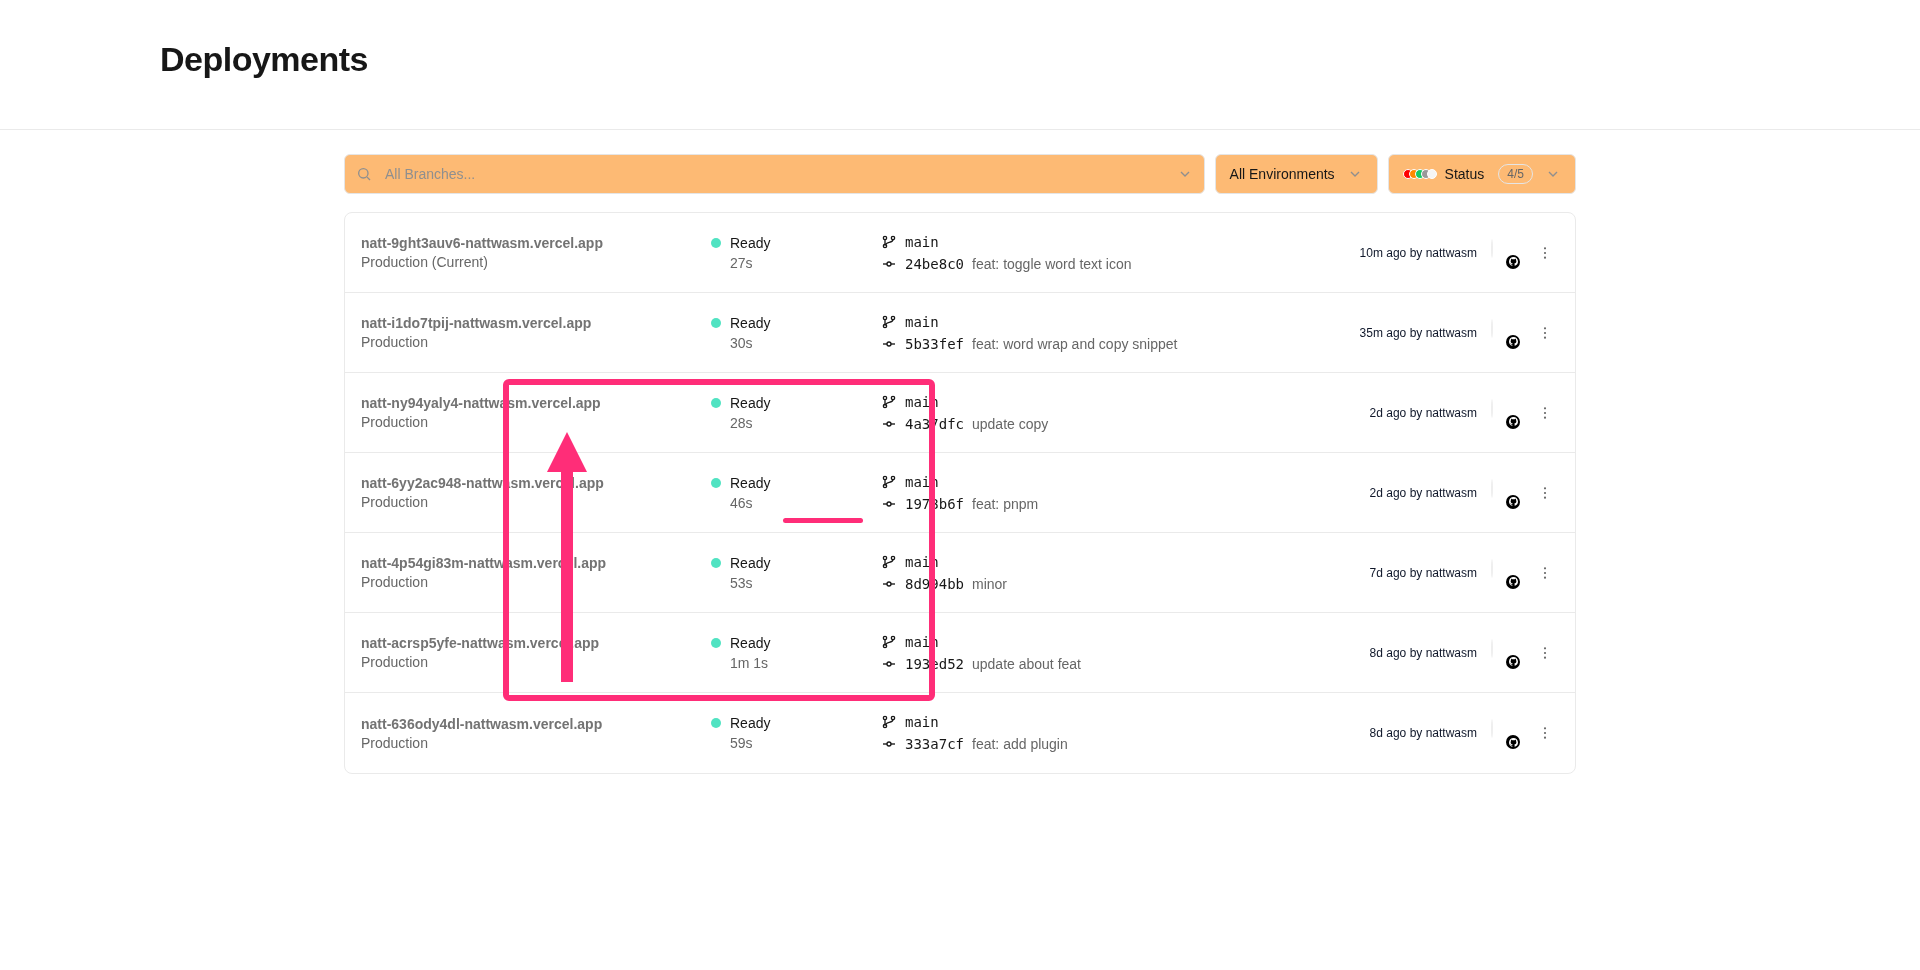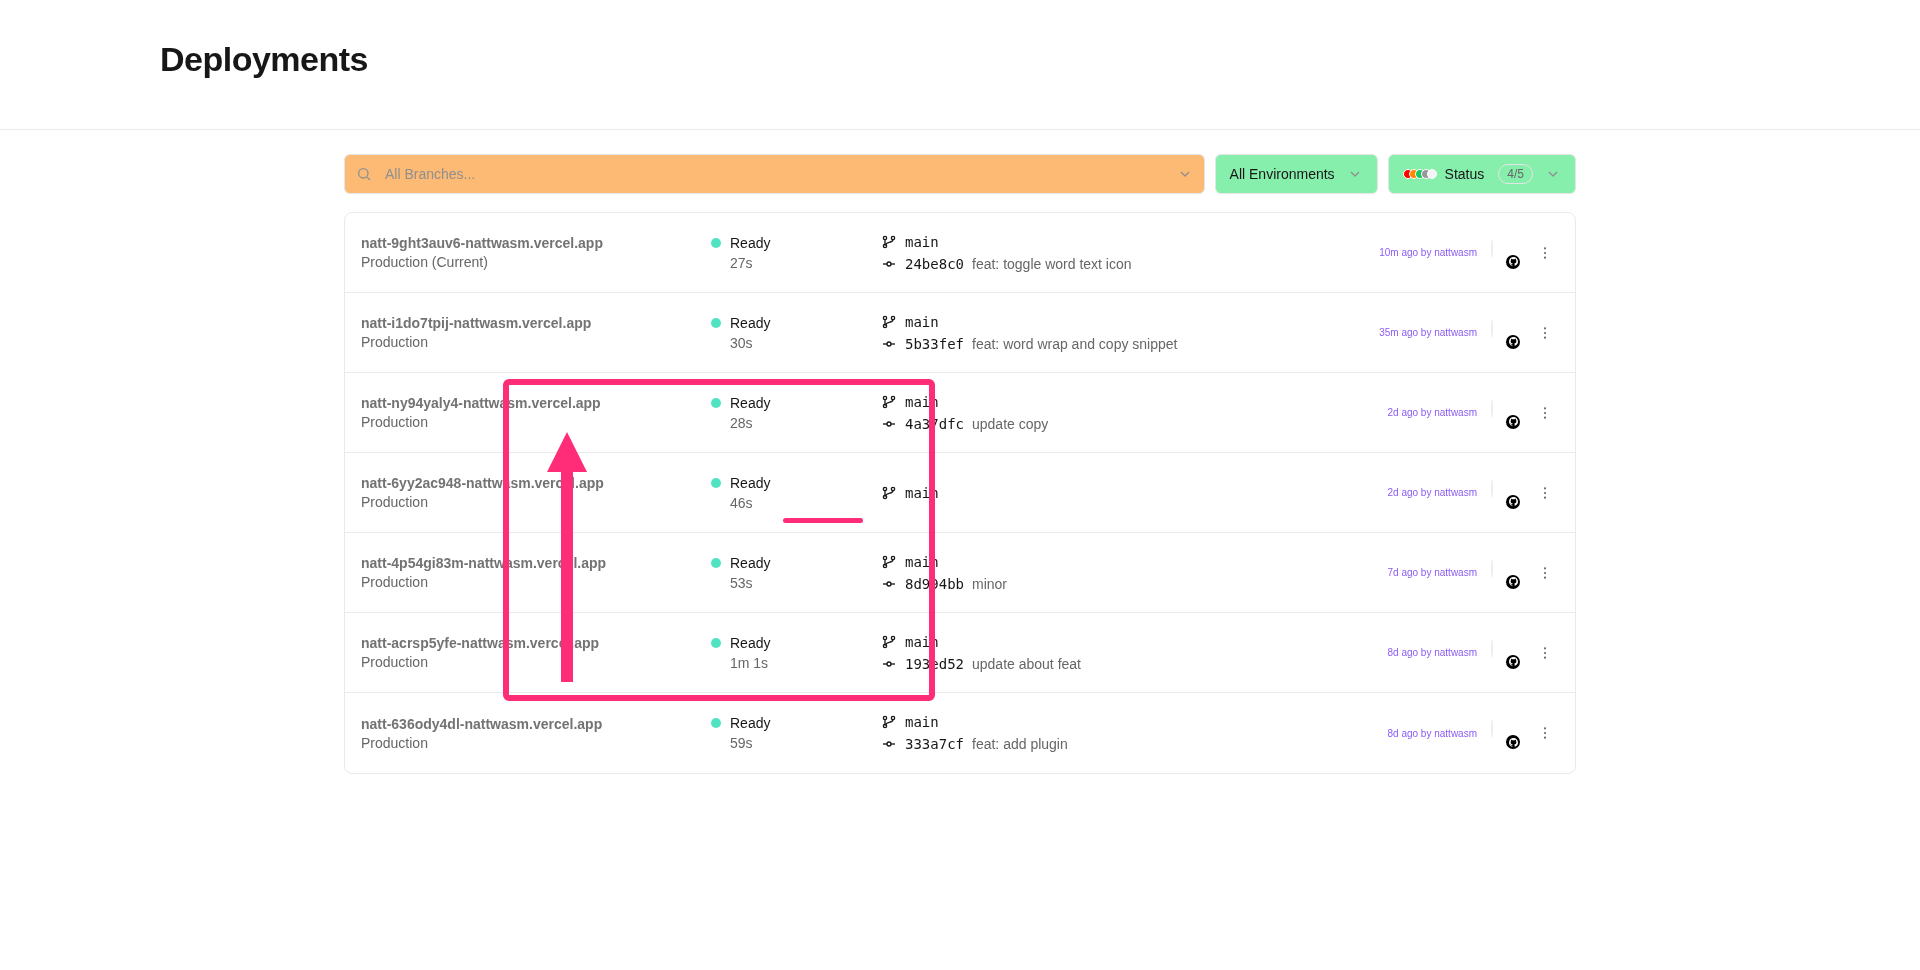--- a/index.html
+++ b/index.html
@@ -6,41 +6,41 @@
 body { font-family: -apple-system, BlinkMacSystemFont, "Segoe UI", Helvetica, Arial, sans-serif; background: #fff; color: #171717; }
 .header { padding: 40px 0 50px 160px; border-bottom: 1px solid #eaeaea; }
 .page-title { font-size: 34px; font-weight: 600; letter-spacing: -0.5px; }
 .content { max-width: 1232px; margin: 0 auto; padding: 24px 0 0 0; }
 .filters { display: flex; gap: 10px; margin-bottom: 18px; }
 .search-wrap { flex: 1; position: relative; }
 .search-input { width: 100%; height: 40px; border: 1px solid #e5e5e5; border-radius: 6px; padding: 0 40px 0 40px; font-size: 14px; color: #171717; background: #fdba74; }
 .search-input::placeholder { color: #8f8f8f; }
 .search-icon { position: absolute; left: 12px; top: 50%; transform: translateY(-50%); color: #8f8f8f; }
 .chev-icon { position: absolute; right: 12px; top: 50%; transform: translateY(-50%); color: #8f8f8f; }
-.select-btn { height: 40px; border: 1px solid #e5e5e5; border-radius: 6px; background: #86efac; padding: 0 14px; display: flex; align-items: center; gap: 12px; font-size: 14px; color: #171717; cursor: pointer; }
+.select-btn { height: 40px; border: 1px solid #e5e5e5; border-radius: 6px; background: #fdba74; padding: 0 14px; display: flex; align-items: center; gap: 12px; font-size: 14px; color: #171717; cursor: pointer; }
 .select-btn .chev { color: #8f8f8f; }
 .status-dots { display: inline-flex; gap: 0; }
 .status-dots span { width: 10px; height: 10px; border-radius: 50%; margin-right: -4px; border: 1.5px solid #fff; }
 .pill { border: 1px solid #e5e5e5; border-radius: 999px; padding: 2px 8px; font-size: 12px; color: #666; margin-left: 2px; }
 .list { border: 1px solid #eaeaea; border-radius: 8px; overflow: hidden; }
 .row { display: grid; grid-template-columns: 350px 170px minmax(300px, 1fr) auto; align-items: center; padding: 18px 16px; border-bottom: 1px solid #eaeaea; min-height: 80px; }
 .row:last-child { border-bottom: none; }
 .col-url .url { font-size: 14px; font-weight: 600; color: #737373; margin-bottom: 3px; }
 .col-url .env { font-size: 14px; color: #666; }
 .col-status { display: flex; flex-direction: column; gap: 4px; }
 .status-line { display: flex; align-items: center; gap: 9px; font-size: 14px; color: #171717; }
 .dot { width: 10px; height: 10px; border-radius: 50%; display: inline-block; }
 .dot.ready { background: #50e3c2; }
 .duration { font-size: 14px; color: #666; padding-left: 19px; }
 .col-git { display: flex; flex-direction: column; gap: 6px; font-size: 14px; }
 .git-line { display: flex; align-items: center; gap: 8px; color: #171717; }
 .git-line .mono { font-family: ui-monospace, SFMono-Regular, Menlo, Consolas, monospace; }
 .commit-msg { color: #666; text-align: right; }
 .col-meta { display: flex; align-items: center; gap: 14px; justify-content: flex-end; }
-.ago { font-size: 10px; color: #8b5cf6; white-space: nowrap; }
+.ago { font-size: 12px; color: #0f172a; white-space: nowrap; }
 .avatar-wrap { position: relative; width: 26px; height: 26px; }
 .avatar { width: 26px; height: 26px; border-radius: 50%; background: linear-gradient(135deg, #e9d5ff, #fbcfe8); border: 1px solid #eee; }
 .gh-badge { position: absolute; right: -3px; bottom: -3px; width: 14px; height: 14px; border-radius: 50%; background: #000; display: flex; align-items: center; justify-content: center; }
 .gh-badge svg { width: 9px; height: 9px; }
 .more-btn { width: 28px; height: 28px; display: flex; align-items: center; justify-content: center; border-radius: 4px; cursor: pointer; color: #666; }
 svg { display: block; }
 
 
 .annot-box { position: absolute; border: 6px solid #ff2d78; border-radius: 6px; pointer-events: none; }
 .annot-underline { position: absolute; height: 5px; background: #ff2d78; border-radius: 3px; }
@@ -285,20 +285,31 @@
               <svg width="16" height="16" viewBox="0 0 24 24" fill="none" stroke="currentColor" stroke-width="2">
                 <circle cx="6" cy="6" r="2.5"></circle>
                 <circle cx="6" cy="18" r="2.5"></circle>
                 <circle cx="18" cy="6" r="2.5"></circle>
                 <path d="M6 8.5v7"></path>
                 <path d="M18 8.5c0 5-12 3-12 9"></path>
               </svg>
             </span>
         <span class="mono">main</span>
       </div>
+      <div class="git-line">
+        <span>
+              <svg width="16" height="16" viewBox="0 0 24 24" fill="none" stroke="currentColor" stroke-width="2">
+                <circle cx="12" cy="12" r="3"></circle>
+                <line x1="3" y1="12" x2="9" y2="12"></line>
+                <line x1="15" y1="12" x2="21" y2="12"></line>
+              </svg>
+            </span>
+        <span class="mono">1978b6f</span>
+        <span class="commit-msg">feat: pnpm</span>
+      </div>
     </div>
     <div class="col-meta">
       <span class="ago">2d ago by nattwasm</span>
       <span class="avatar-wrap">
         <span class="avatar"></span>
         <span class="gh-badge">
               <svg viewBox="0 0 16 16" fill="#fff">
                 <path d="M8 0C3.58 0 0 3.58 0 8c0 3.54 2.29 6.53 5.47 7.59.4.07.55-.17.55-.38 0-.19-.01-.82-.01-1.49-2.01.37-2.53-.49-2.69-.94-.09-.23-.48-.94-.82-1.13-.28-.15-.68-.52-.01-.53.63-.01 1.08.58 1.23.82.72 1.21 1.87.87 2.33.66.07-.52.28-.87.51-1.07-1.78-.2-3.64-.89-3.64-3.95 0-.87.31-1.59.82-2.15-.08-.2-.36-1.02.08-2.12 0 0 .67-.21 2.2.82.64-.18 1.32-.27 2-.27.68 0 1.36.09 2 .27 1.53-1.04 2.2-.82 2.2-.82.44 1.1.16 1.92.08 2.12.51.56.82 1.27.82 2.15 0 3.07-1.87 3.75-3.65 3.95.29.25.54.73.54 1.48 0 1.07-.01 1.93-.01 2.2 0 .21.15.46.55.38A8.013 8.013 0 0016 8c0-4.42-3.58-8-8-8z"></path>
               </svg>
             </span>

